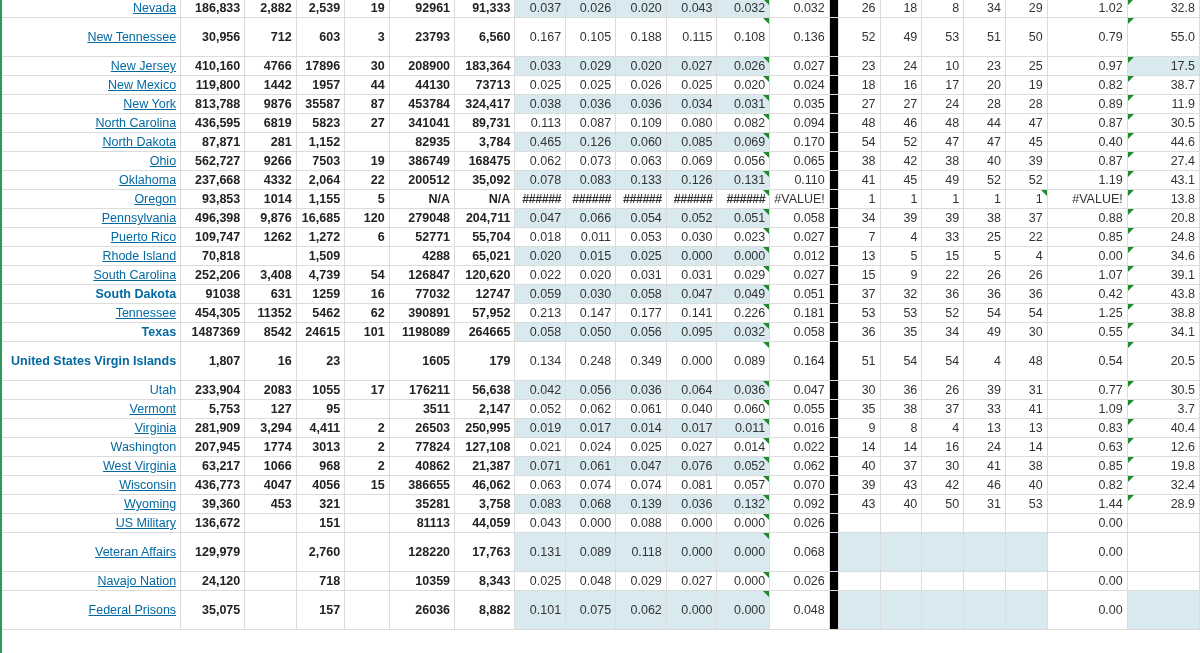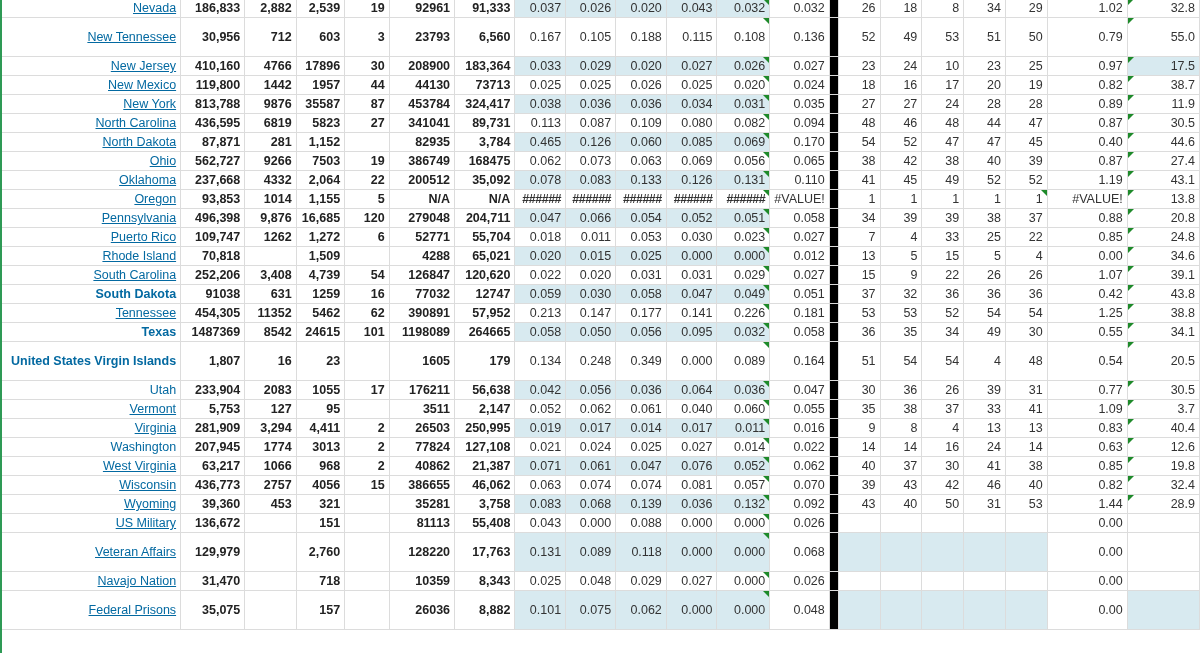--- a/index.html
+++ b/index.html
@@ -579,21 +579,21 @@
         <td class="dec">37</td>
         <td class="dec">30</td>
         <td class="dec">41</td>
         <td class="dec">38</td>
         <td class="dec ctr">0.85</td>
         <td class="dec ctr tri">19.8</td>
       </tr>
       <tr>
         <td class="name"><span class="lnk">Wisconsin</span></td>
         <td class="b">436,773</td>
-        <td class="b">2757</td>
+        <td class="b">4047</td>
         <td class="b">4056</td>
         <td class="b">15</td>
         <td class="b">386655</td>
         <td class="b">46,062</td>
         <td class="dec">0.063</td>
         <td class="dec">0.074</td>
         <td class="dec">0.074</td>
         <td class="dec">0.081</td>
         <td class="dec tri-r">0.057</td>
         <td class="dec">0.070</td>
@@ -629,21 +629,21 @@
         <td class="dec ctr">1.44</td>
         <td class="dec ctr tri">28.9</td>
       </tr>
       <tr>
         <td class="name"><span class="lnk">US Military</span></td>
         <td class="b">136,672</td>
         <td class="b"></td>
         <td class="b">151</td>
         <td class="b"></td>
         <td class="b">81113</td>
-        <td class="b">55,408</td>
+        <td class="b">44,059</td>
         <td class="dec">0.043</td>
         <td class="dec">0.000</td>
         <td class="dec">0.088</td>
         <td class="dec">0.000</td>
         <td class="dec tri-r">0.000</td>
         <td class="dec">0.026</td>
         <td class="sep"></td>
         <td class="dec"></td>
         <td class="dec"></td>
         <td class="dec"></td>
@@ -670,21 +670,21 @@
         <td class="dec hl"></td>
         <td class="dec hl"></td>
         <td class="dec hl"></td>
         <td class="dec hl"></td>
         <td class="dec hl"></td>
         <td class="dec ctr">0.00</td>
         <td class="dec ctr"></td>
       </tr>
       <tr>
         <td class="name"><span class="lnk">Navajo Nation</span></td>
-        <td class="b">31,470</td>
+        <td class="b">24,120</td>
         <td class="b"></td>
         <td class="b">718</td>
         <td class="b"></td>
         <td class="b">10359</td>
         <td class="b">8,343</td>
         <td class="dec">0.025</td>
         <td class="dec">0.048</td>
         <td class="dec">0.029</td>
         <td class="dec">0.027</td>
         <td class="dec tri-r">0.000</td>

